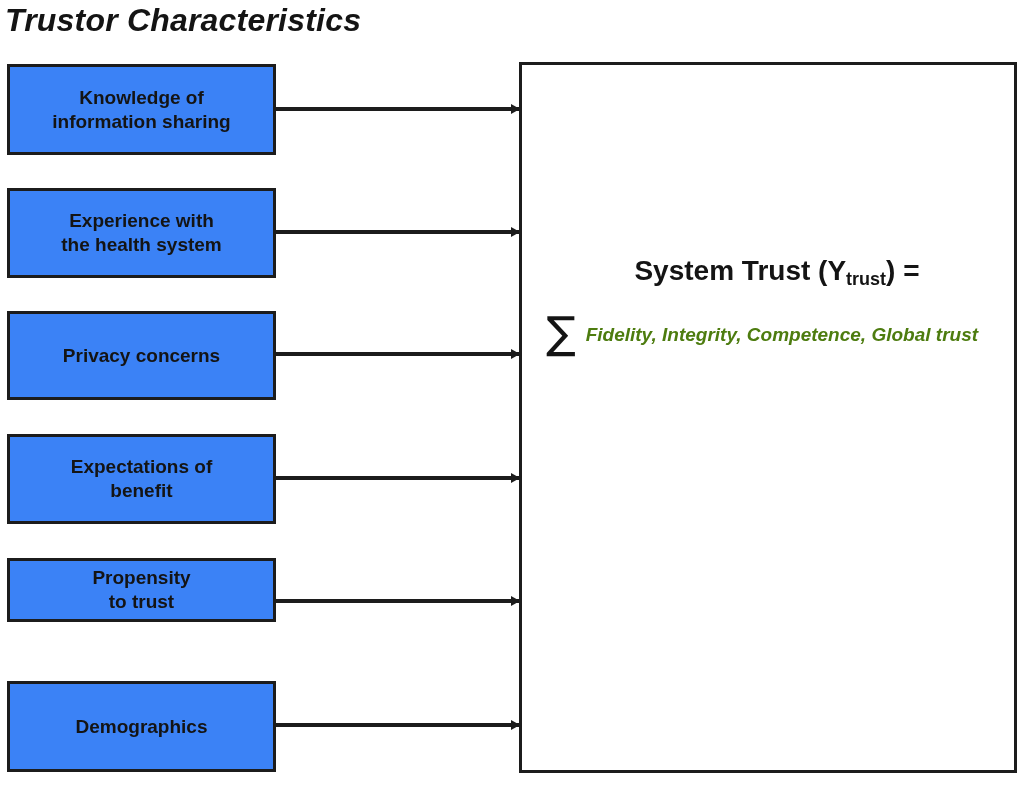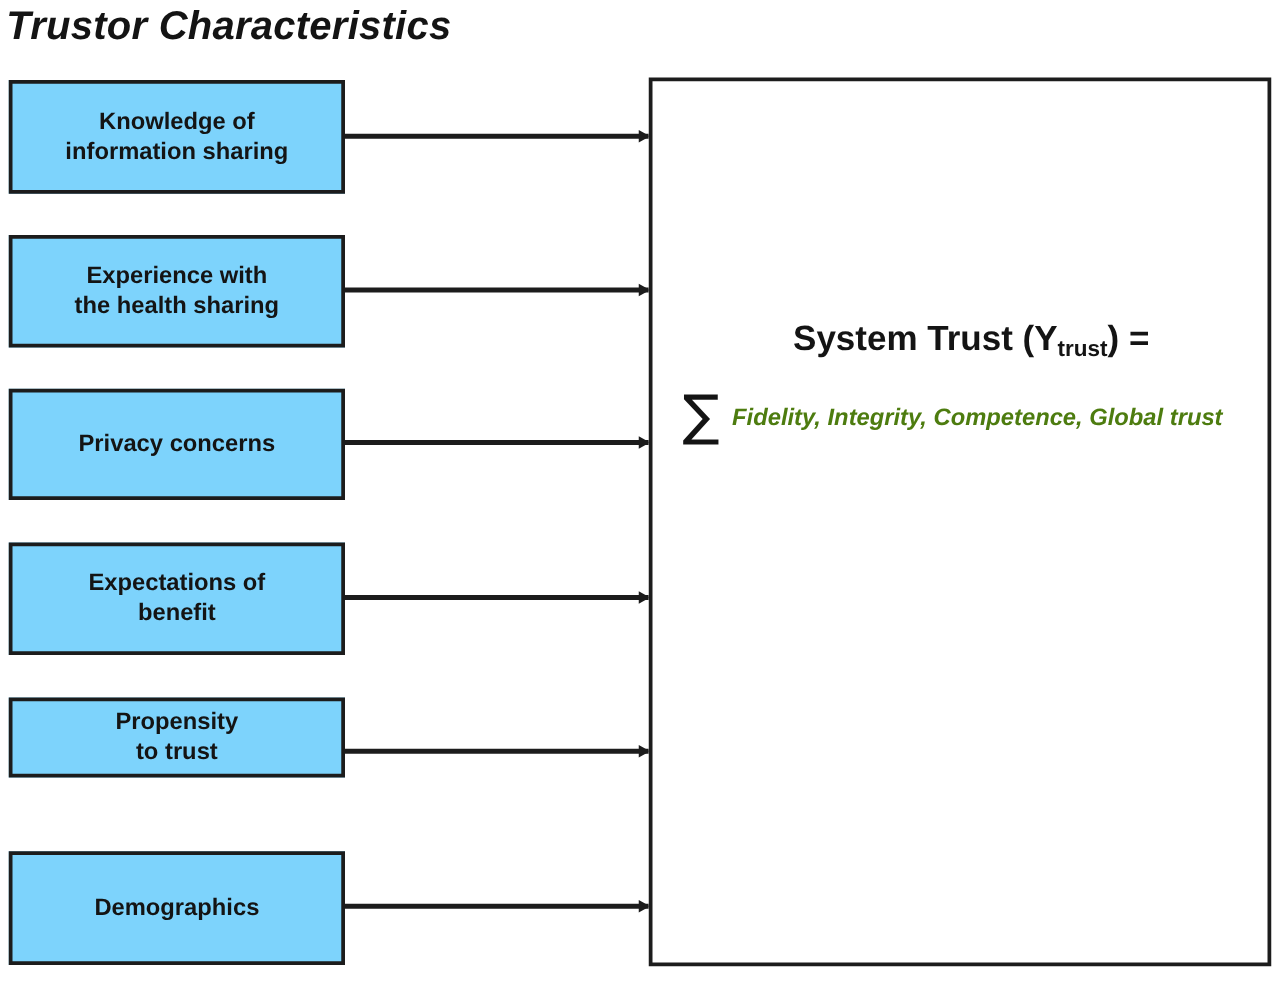--- a/index.html
+++ b/index.html
@@ -28,21 +28,21 @@
     color: #141414;
     white-space: nowrap;
   }
 
   
   .det-box {
     position: absolute;
     left: 7px;
     width: 269px;
     border: 3px solid #1c1c1c;
-    background: #7dd3fc;
+    background: #3b82f6;
     box-sizing: border-box;
     display: flex;
     align-items: center;
     justify-content: center;
     text-align: center;
   }
   .det-box-label {
     font-size: 19px;
     font-weight: bold;
     line-height: 24px;
@@ -134,21 +134,21 @@
 <div id="determinants-layer">
     <div class="det-box" style="top: 64px; height: 91px;">
       <div class="det-box-label">Knowledge of
 information sharing</div>
     </div>
     <div class="connector" style="top: 107px;">
       <span class="arrow-head"></span>
     </div>
     <div class="det-box" style="top: 188px; height: 90px;">
       <div class="det-box-label">Experience with
-the health sharing</div>
+the health system</div>
     </div>
     <div class="connector" style="top: 230px;">
       <span class="arrow-head"></span>
     </div>
     <div class="det-box" style="top: 311px; height: 89px;">
       <div class="det-box-label">Privacy concerns</div>
     </div>
     <div class="connector" style="top: 352px;">
       <span class="arrow-head"></span>
     </div>

